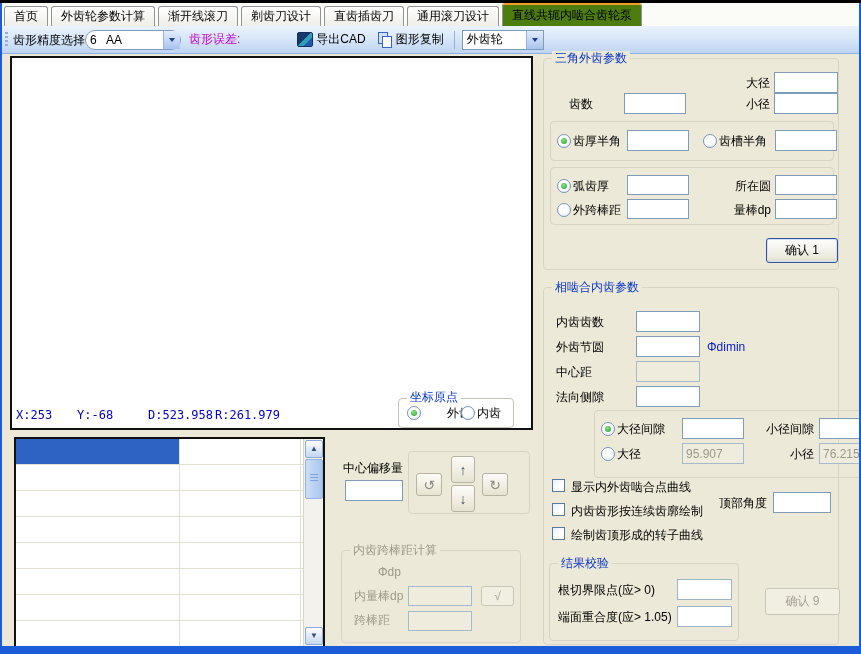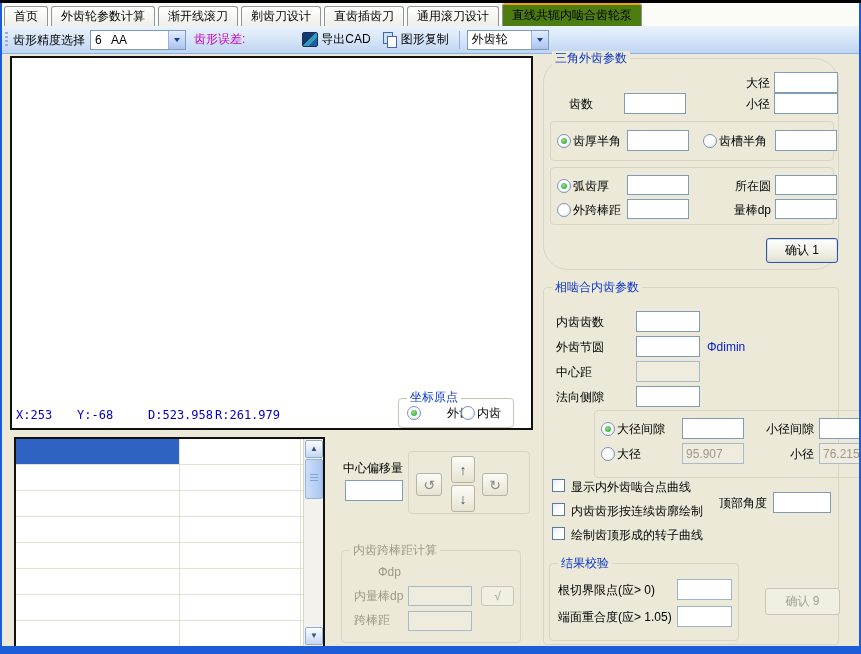--- a/index.html
+++ b/index.html
@@ -96,21 +96,21 @@
     <div class="tab">渐开线滚刀</div>
     <div class="tab">剃齿刀设计</div>
     <div class="tab">直齿插齿刀</div>
     <div class="tab">通用滚刀设计</div>
     <div class="tab active">直线共轭内啮合齿轮泵</div>
   </div>
 
   <div class="toolbar">
     <div class="grip"></div>
     <span class="lbl" style="position:static">齿形精度选择</span>
-    <div class="combo" style="width:96px;margin-left:5px;">
+    <div class="combo" style="width:96px;border-radius:10px;">
       <span class="val">6   AA</span>
       <span class="arrow">
           <i></i>
         </span>
     </div>
     <span class="magenta" style="margin-left:8px;">齿形误差:</span>
     <div class="tool-btn" style="margin-left:54px;">
       <span class="cad-ico"></span>
       <span>导出CAD</span>
     </div>
@@ -177,21 +177,21 @@
   <div class="grp" style="left:341px;top:550px;width:180px;height:93px;">
     <span class="grp-title dis">内齿跨棒距计算</span>
     <span class="lbl dis" style="left:36px;top:14px;">Φdp</span>
     <span class="lbl dis" style="left:12px;top:38px;">内量棒dp</span>
     <input class="fld dis" disabled="" style="left: 66px; top: 35px; width: 64px; height: 20px;" value="">
     <button class="xp-btn dis" style="left:139px;top:35px;width:33px;height:20px;">√</button>
     <span class="lbl dis" style="left:12px;top:62px;">跨棒距</span>
     <input class="fld dis" disabled="" style="left: 66px; top: 60px; width: 64px; height: 20px;" value="">
   </div>
 
-  <div class="grp" style="left:543px;top:58px;width:296px;height:212px;border-radius:25px;">
+  <div class="grp" style="left:543px;top:58px;width:296px;height:212px;">
     <span class="grp-title">三角外齿参数</span>
     <span class="lbl r" style="left:168px;top:17px;width:58px;">大径</span>
     <input class="fld" style="left: 230px; top: 13px; width: 64px;" value="">
     <span class="lbl" style="left:25px;top:38px;">齿数</span>
     <input class="fld" style="left: 80px; top: 34px; width: 62px;" value="">
     <span class="lbl r" style="left:168px;top:38px;width:58px;">小径</span>
     <input class="fld" style="left: 230px; top: 34px; width: 64px;" value="">
 
     <div class="grp" style="left:6px;top:62px;width:284px;height:40px;">
       <span class="radio sel" style="position:absolute;left:6px;top:12px;"></span>

